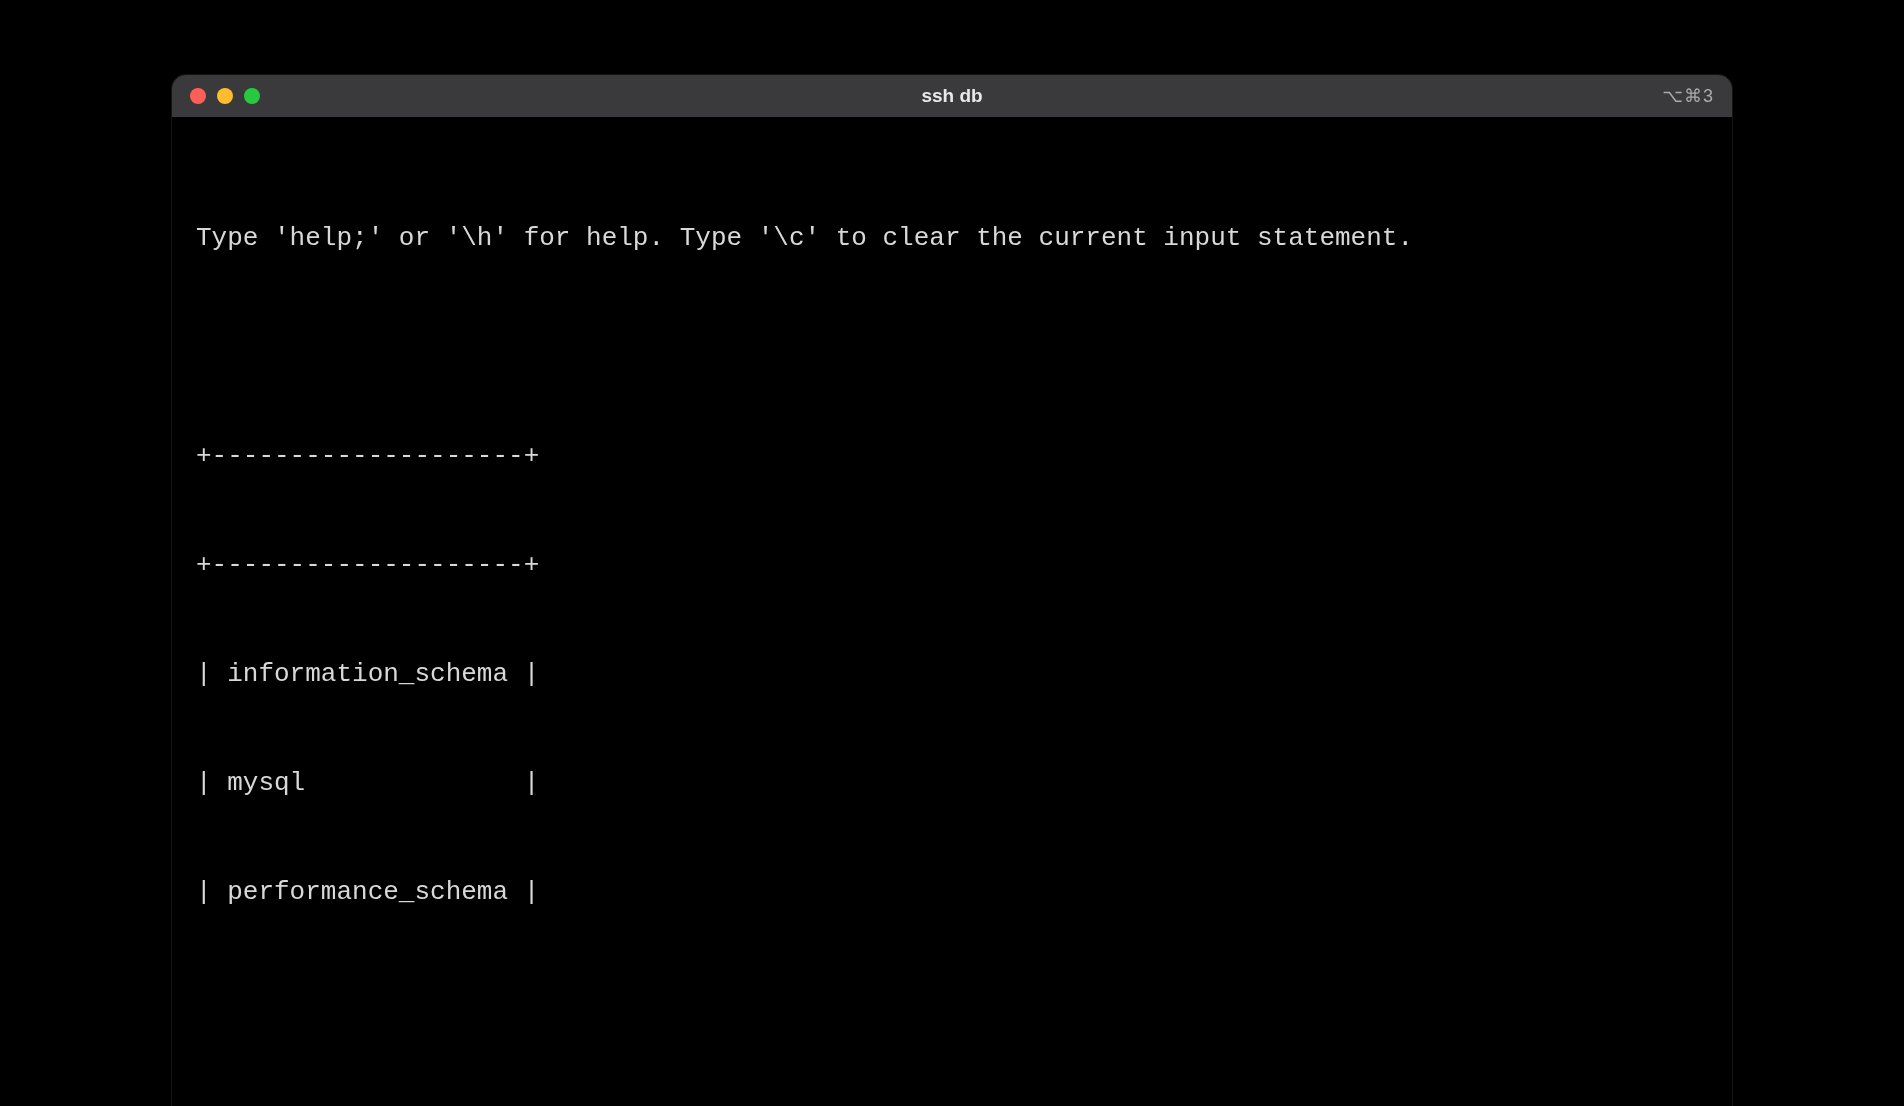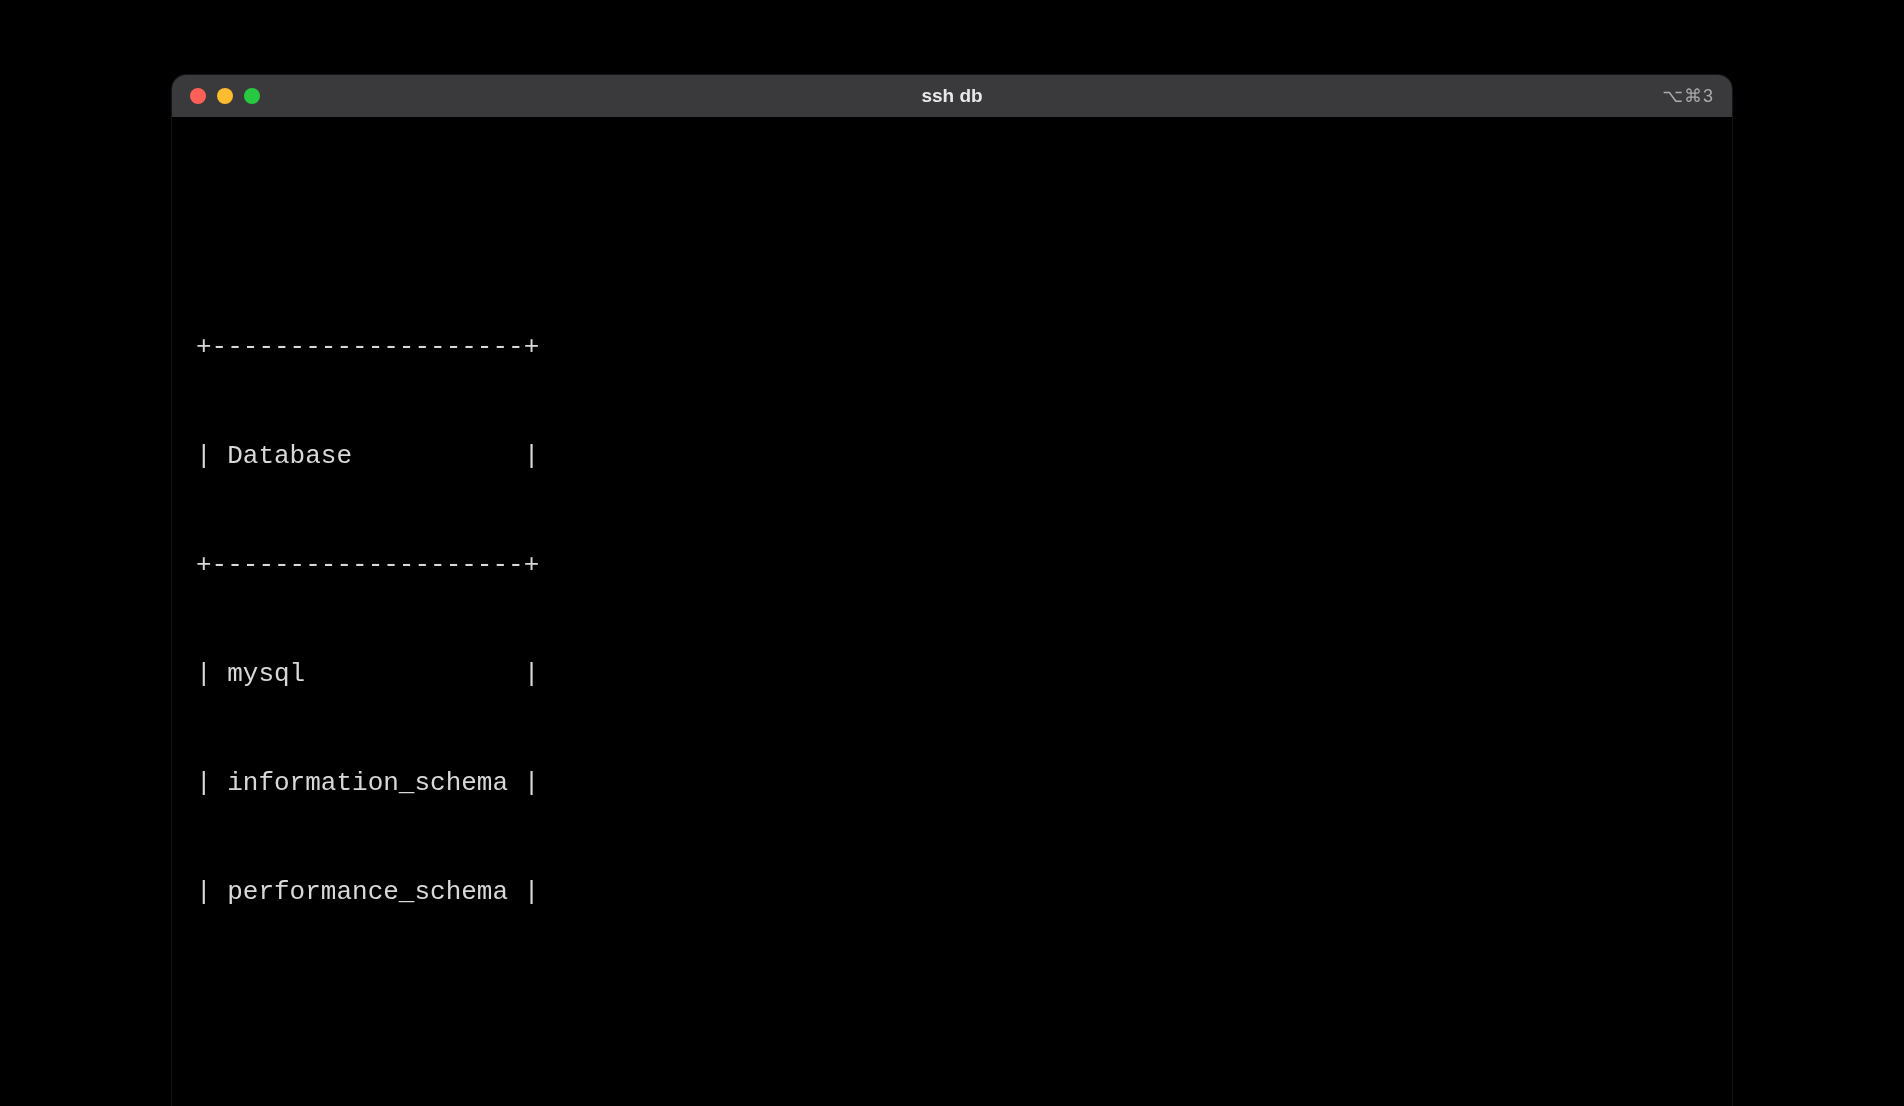--- a/index.html
+++ b/index.html
@@ -93,26 +93,26 @@
     <div class="traffic-lights">
       <div class="traffic-light traffic-red"></div>
       <div class="traffic-light traffic-yellow"></div>
       <div class="traffic-light traffic-green"></div>
     </div>
     <div class="title-text">ssh db</div>
     <div class="window-indicator">⌥⌘3</div>
   </div>
 
   <div class="terminal-body">
+    <div class="terminal-line">Type 'help;' or '\h' for help. Type '\c' to clear the current input statement.</div>
     <div class="terminal-line"></div>
     <div class="terminal-line">+--------------------+</div>
-    <div class="terminal-line">| Database           |</div>
     <div class="terminal-line">+--------------------+</div>
+    <div class="terminal-line">| information_schema |</div>
     <div class="terminal-line">| mysql              |</div>
-    <div class="terminal-line">| information_schema |</div>
     <div class="terminal-line">| performance_schema |</div>
     
     
     
     
     
     
     
   </div>
 </div>

